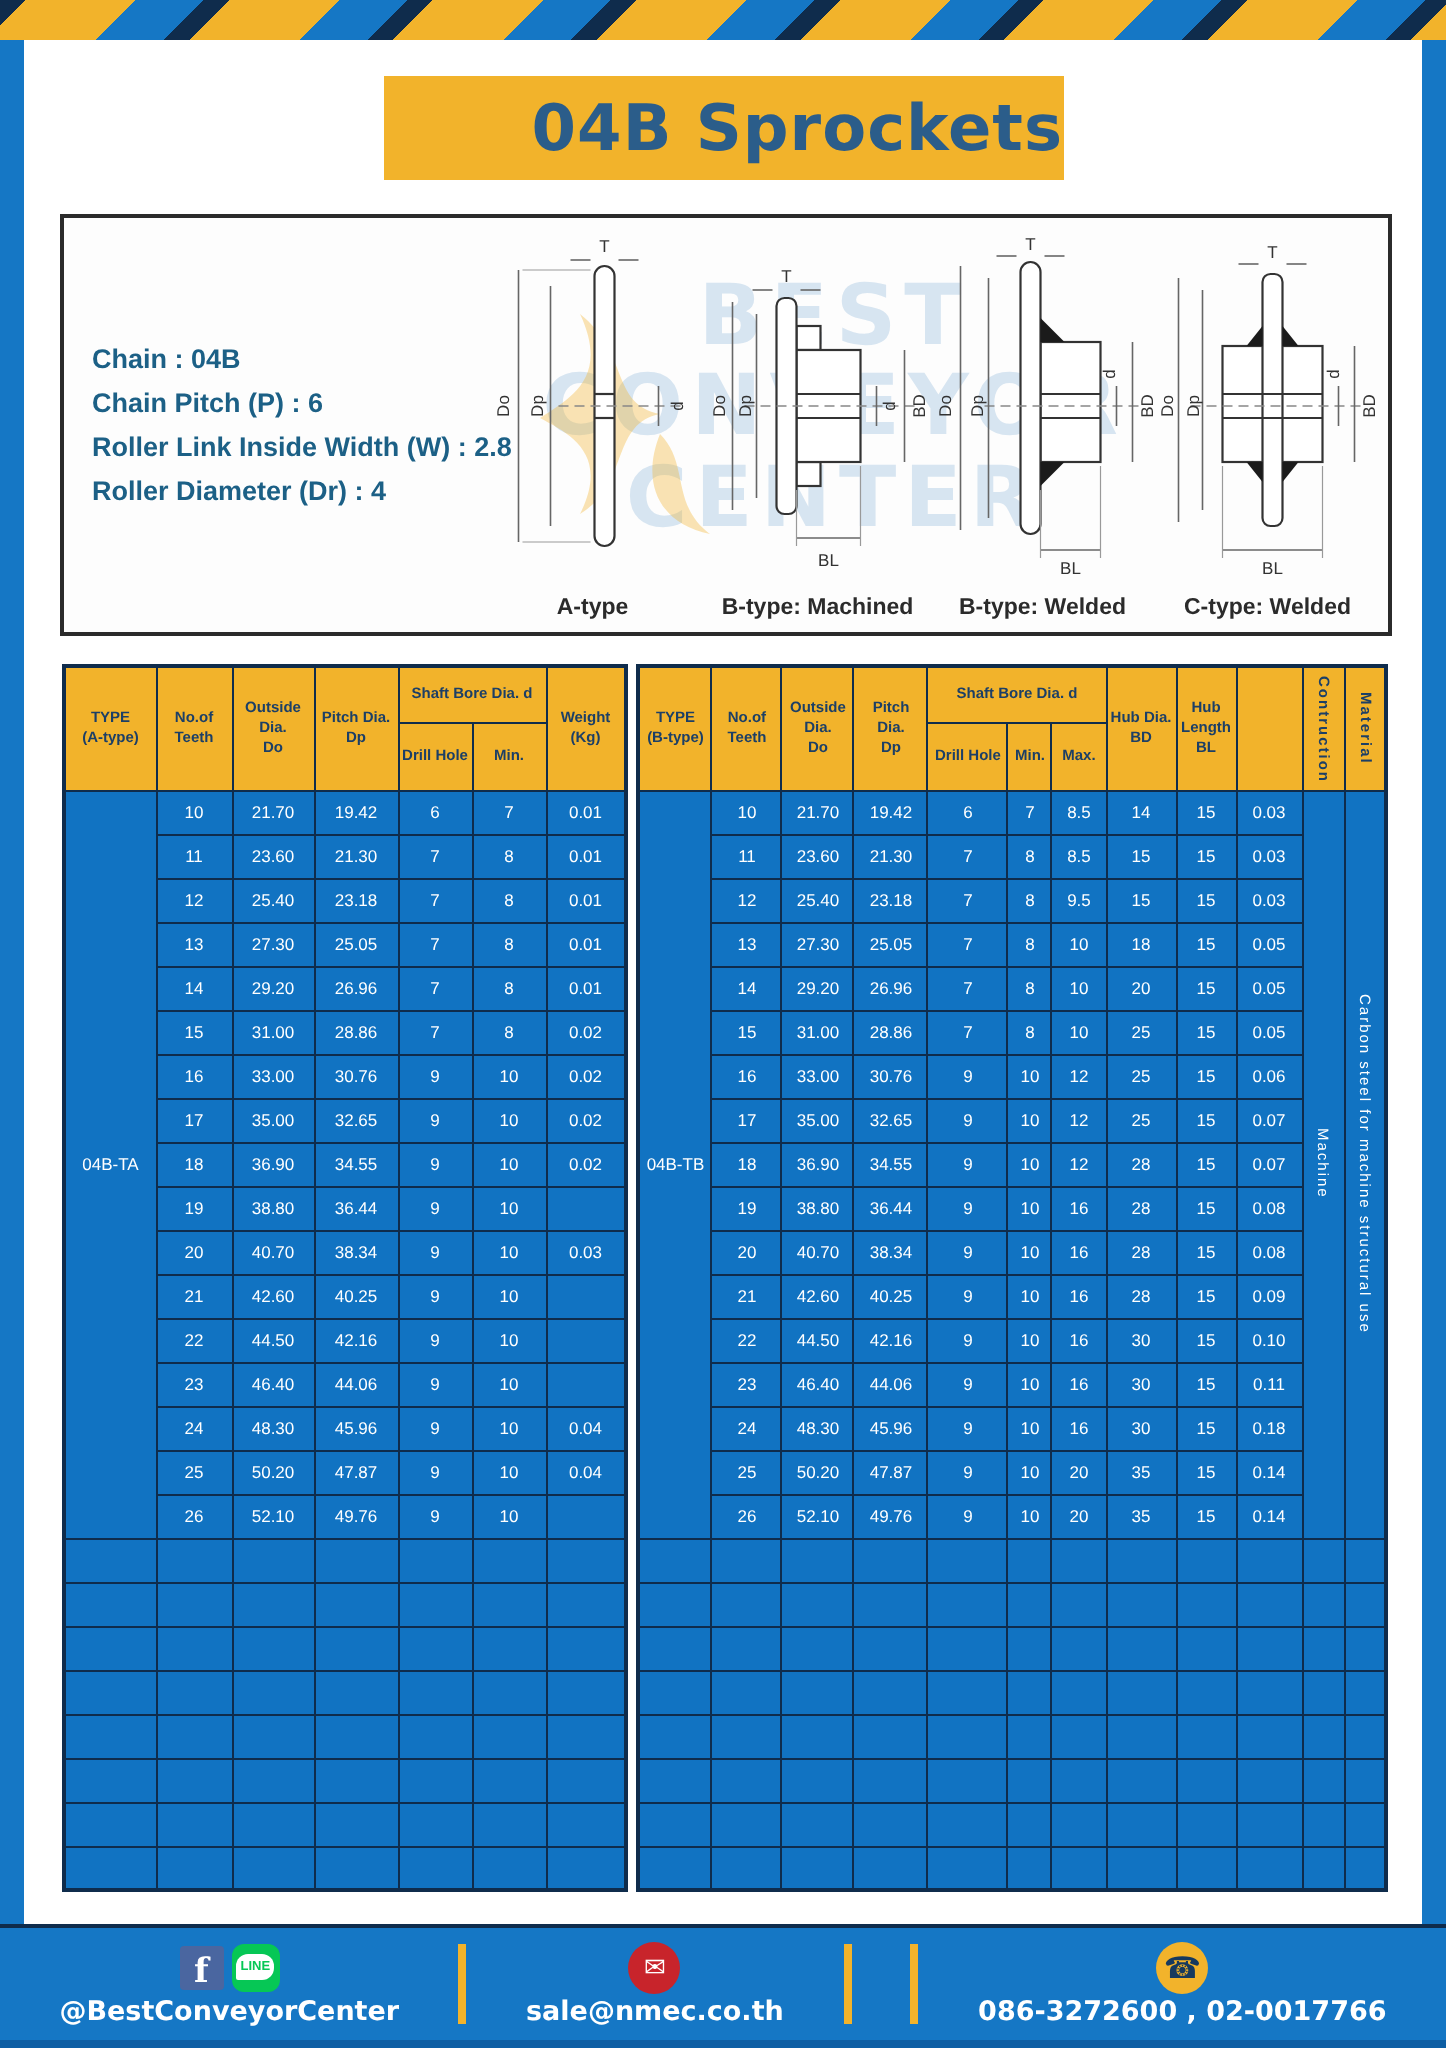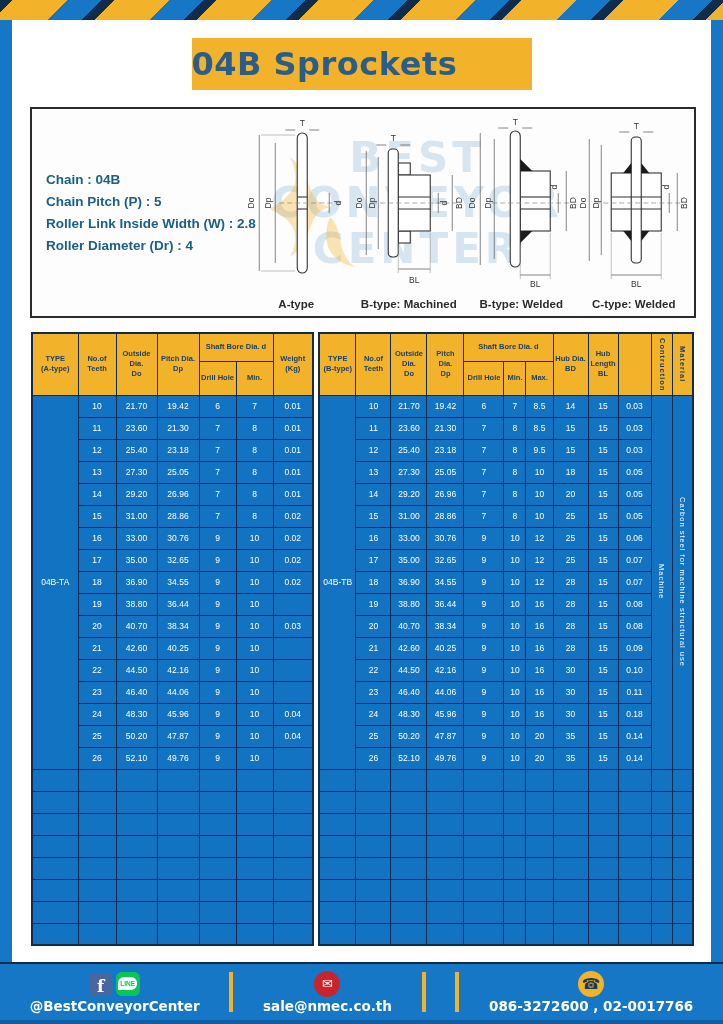--- a/index.html
+++ b/index.html
@@ -7,21 +7,21 @@
   .sheet { position:relative; width:723px; height:1024px; background:#1577c5; overflow:hidden; }
 
   
   .stripes { position:absolute; top:0; left:0; right:0; height:20px;
     background:repeating-linear-gradient(135deg,#0f2c4c 0 9px,#f2b32b 9px 48px,#1577c5 48px 72px); }
 
   
   .page { position:absolute; left:12px; right:12px; top:20px; bottom:62px; background:#ffffff; }
 
   .title-banner { position:absolute; left:50%; transform:translateX(-50%); top:18px;
-    width:340px; height:52px; background:#f2b32b; display:flex; align-items:center; justify-content:flex-start; }
+    width:340px; height:52px; background:#f2b32b; display:flex; align-items:center; justify-content:flex-end; }
   .title-banner span { font-family:"DejaVu Sans",sans-serif; font-weight:bold; font-size:32px; color:#2b5d8a; letter-spacing:.5px; }
 
   
   .diagram-panel { position:absolute; left:18px; right:15px; top:87px; height:211px;
     background:#fdfdfd; border:2px solid #2b2b2b; }
   .specs { position:absolute; left:14px; top:60px; font-size:13.5px; font-weight:bold; color:#1c6086; line-height:1.62; z-index:2; }
   .watermark { position:absolute; left:215px; top:26px; width:340px; text-align:center; z-index:0;
     font-family:"DejaVu Sans",sans-serif; font-weight:bold; font-size:42px; line-height:1.08;
     letter-spacing:4px; color:rgba(128,174,214,0.30); white-space:pre-line; pointer-events:none; }
   .watermark-bird { position:absolute; left:228px; top:38px; z-index:0; opacity:.35; pointer-events:none; }
@@ -85,21 +85,21 @@
       <div class="watermark">BEST
 CONVEYOR
 CENTER</div>
       <svg class="watermark-bird" width="110" height="140" viewBox="0 0 110 140">
         <path d="M30,10 C55,30 45,55 70,60 C45,65 55,95 30,110 C45,80 25,70 10,62 C25,52 45,42 30,10 Z" fill="#f2b32b"></path>
         <path d="M70,70 C85,85 75,105 95,120 C70,115 60,95 70,70 Z" fill="#f2b32b"></path>
       </svg>
 
       <div class="specs">
         <div>Chain : 04B</div>
-        <div>Chain Pitch (P) : 5</div>
+        <div>Chain Pitch (P) : 6</div>
         <div>Roller Link Inside Width (W) : 2.8</div>
         <div>Roller Diameter (Dr) : 4</div>
       </div>
 
       <div class="figures">
 
         <div class="figure">
           <svg viewBox="0 0 110 172">
             <text class="dimtxt" x="61" y="9" text-anchor="middle">T</text>
             <line class="dim-line" x1="44" y1="13" x2="54" y2="13"></line>

